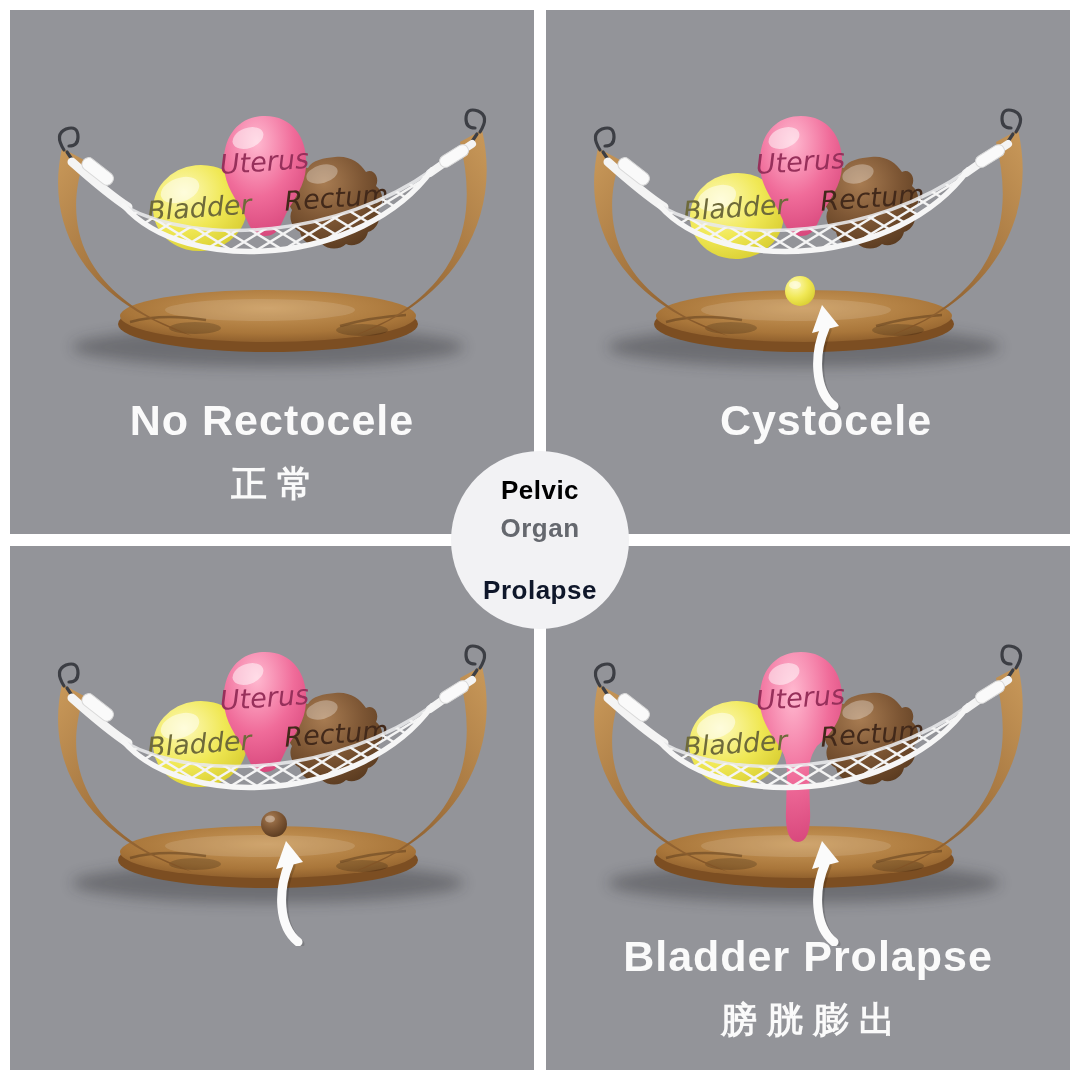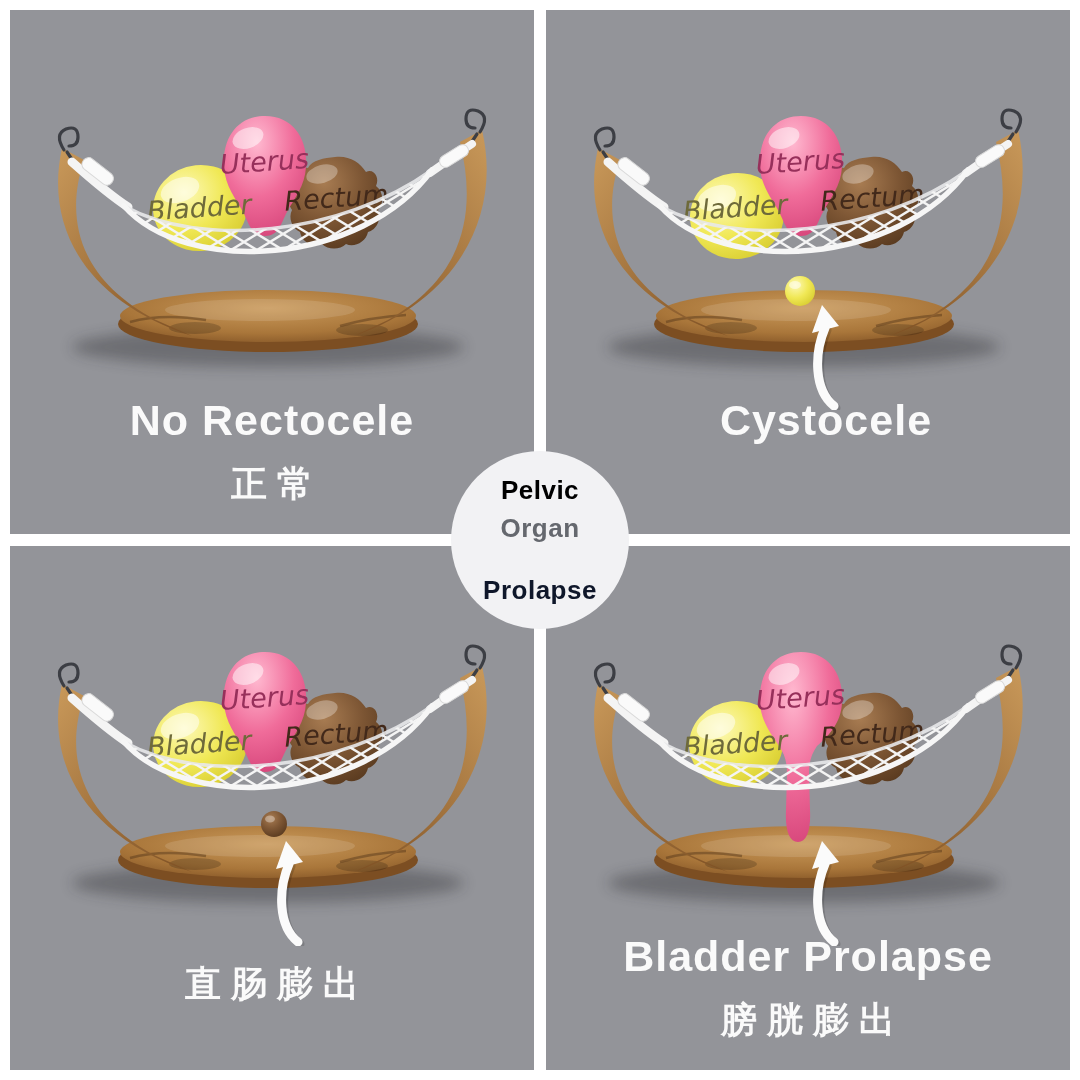--- a/index.html
+++ b/index.html
@@ -386,21 +386,20 @@
     <circle cx="264" cy="278" r="13" fill="url(#reG2)"></circle>
       <ellipse cx="260" cy="273" rx="5" ry="3.5" fill="#ffffff" opacity="0.35"></ellipse>
 
     <g>
       <path d="M290 398 C270 382 270 346 281 320" stroke="rgba(0,0,0,0.15)" stroke-width="9" fill="none" stroke-linecap="round"></path>
       <path d="M288 396 C268 380 268 344 279 318" stroke="#fbfbfb" stroke-width="9" fill="none" stroke-linecap="round"></path>
       <polygon points="266,323 293,316 276,295" fill="#fbfbfb"></polygon>
     </g>
   </svg>
       </div>
-    <div class="zh" style="color: rgb(250, 250, 250);">直肠膨出</div>
   </section>
 
   <section class="panel" style="background: rgb(147, 148, 153);">
     <div class="illo">
   <svg viewBox="0 0 524 400" xmlns="http://www.w3.org/2000/svg">
     <defs>
       <radialGradient id="blG3" cx="35%" cy="30%" r="78%">
         <stop offset="0" stop-color="#fdf9b8"></stop>
               <stop offset="0.55" stop-color="#f0e855"></stop>
               <stop offset="1" stop-color="#d8cd30"></stop>

